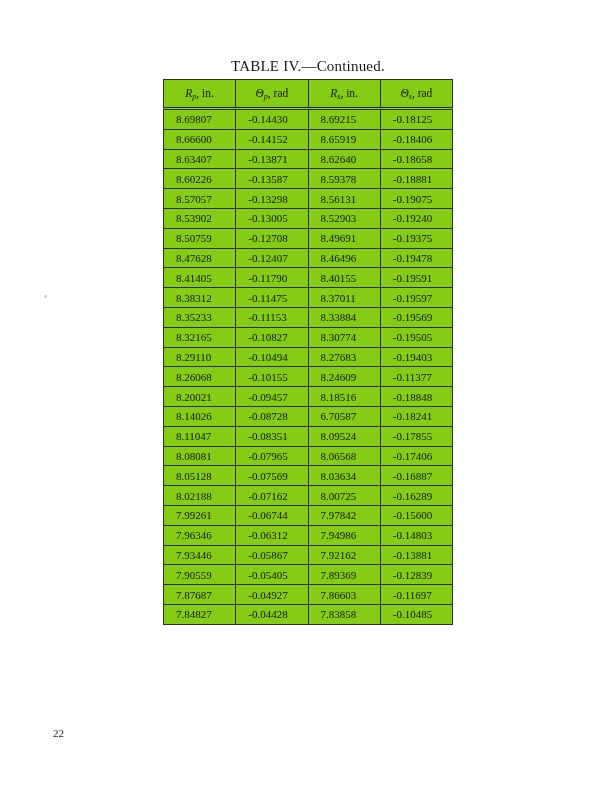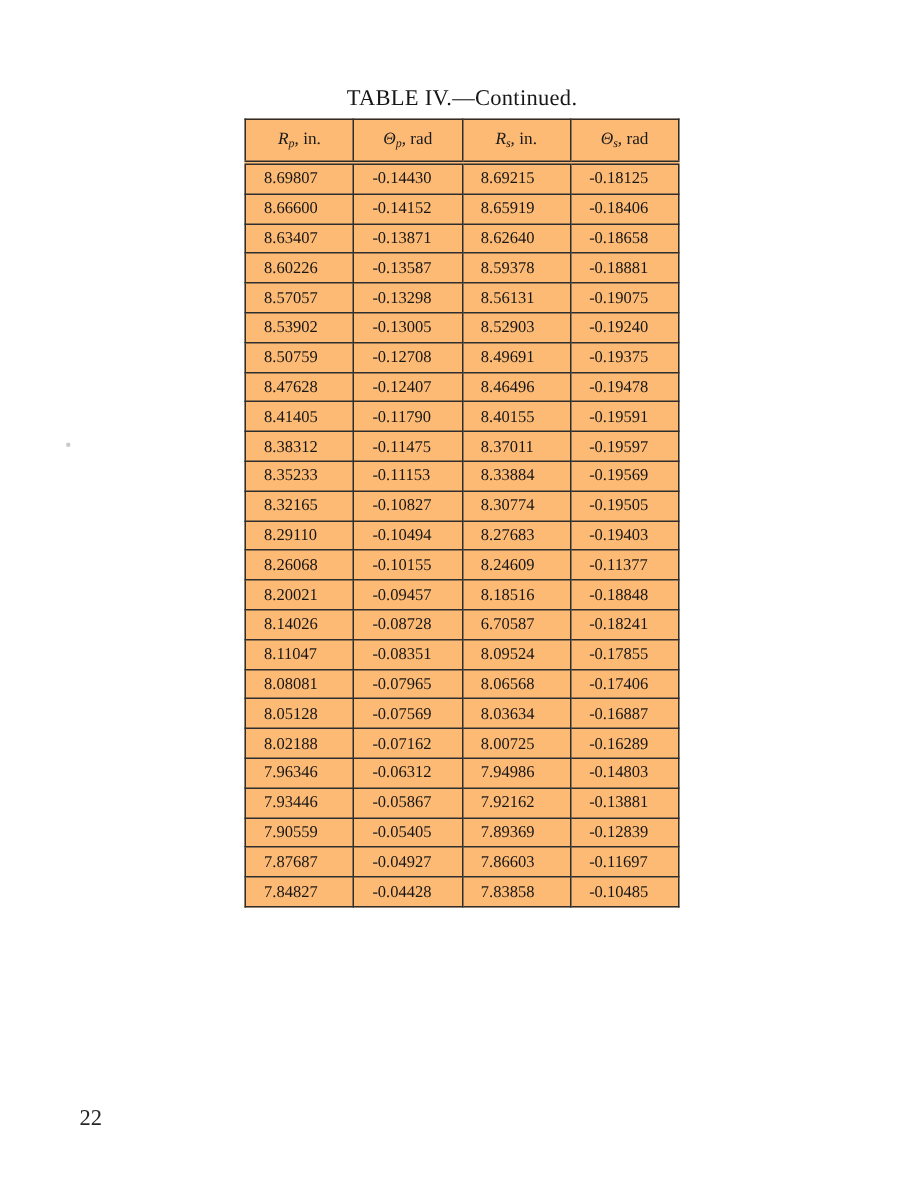--- a/index.html
+++ b/index.html
@@ -25,21 +25,21 @@
     letter-spacing: 0.2px;
     color: #171717;
   }
   table.data-table {
     position: absolute;
     left: 163px;
     top: 79px;
     width: 290px;
     border-collapse: collapse;
     table-layout: fixed;
-    background: #fdba74;
+    background: #84cc16;
   }
   table.data-table th,
   table.data-table td {
     border: 1px solid #2e2e2e;
     font-weight: normal;
     overflow: hidden;
     white-space: nowrap;
   }
   table.data-table thead th {
     height: 27px;
@@ -62,23 +62,22 @@
   }
   .hdr-sub {
     font-style: italic;
     font-size: 8px;
     vertical-align: -2px;
   }
   .page-number {
     position: absolute;
     left: 53px;
     top: 727px;
-    font-size: 15px;
+    font-size: 11px;
     color: #262626;
-    margin-top: 11px;
   }
   .margin-speck {
     position: absolute;
     left: 44px;
     top: 295px;
     width: 3px;
     height: 3px;
     border-radius: 50%;
     background: #9aa0a6;
     opacity: 0.55;
@@ -221,20 +220,26 @@
         <td>8.03634</td>
         <td>-0.16887</td>
       </tr>
       <tr>
         <td>8.02188</td>
         <td>-0.07162</td>
         <td>8.00725</td>
         <td>-0.16289</td>
       </tr>
       <tr>
+        <td>7.99261</td>
+        <td>-0.06744</td>
+        <td>7.97842</td>
+        <td>-0.15600</td>
+      </tr>
+      <tr>
         <td>7.96346</td>
         <td>-0.06312</td>
         <td>7.94986</td>
         <td>-0.14803</td>
       </tr>
       <tr>
         <td>7.93446</td>
         <td>-0.05867</td>
         <td>7.92162</td>
         <td>-0.13881</td>

